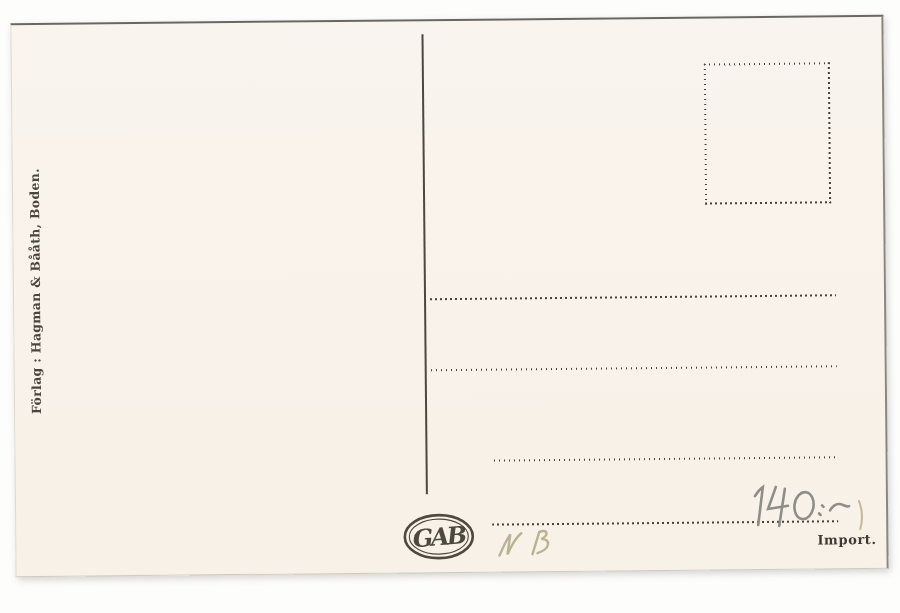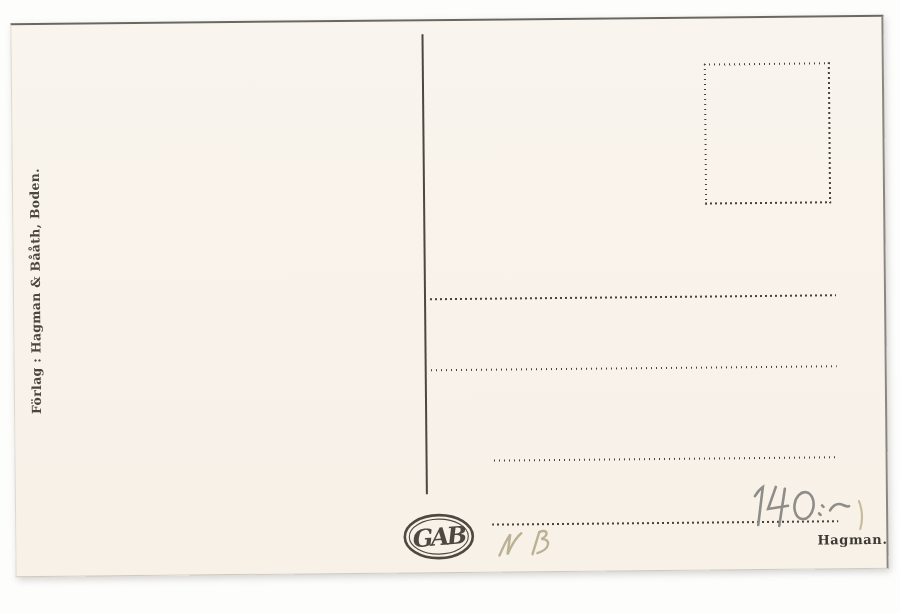--- a/index.html
+++ b/index.html
@@ -155,15 +155,15 @@
     </svg>
 
     <svg class="nb-svg" viewBox="0 0 68 34" role="img" aria-label="NB">
       <g fill="none" stroke="#bab293" stroke-width="2.4" stroke-linecap="round">
         <path d="M5,27 C9,18 13,10 16,6 L13,26 C18,15 23,8 27,5"></path>
         <path d="M38,26 C41,17 43,10 45,4"></path>
         <path d="M45,4 C52,0.5 56,6 47,11 C57,10.5 56,21 43,25"></path>
       </g>
     </svg>
 
-    <div class="import">Hagman.</div>
+    <div class="import">Import.</div>
   </div>
 </div>
 
 </body></html>

